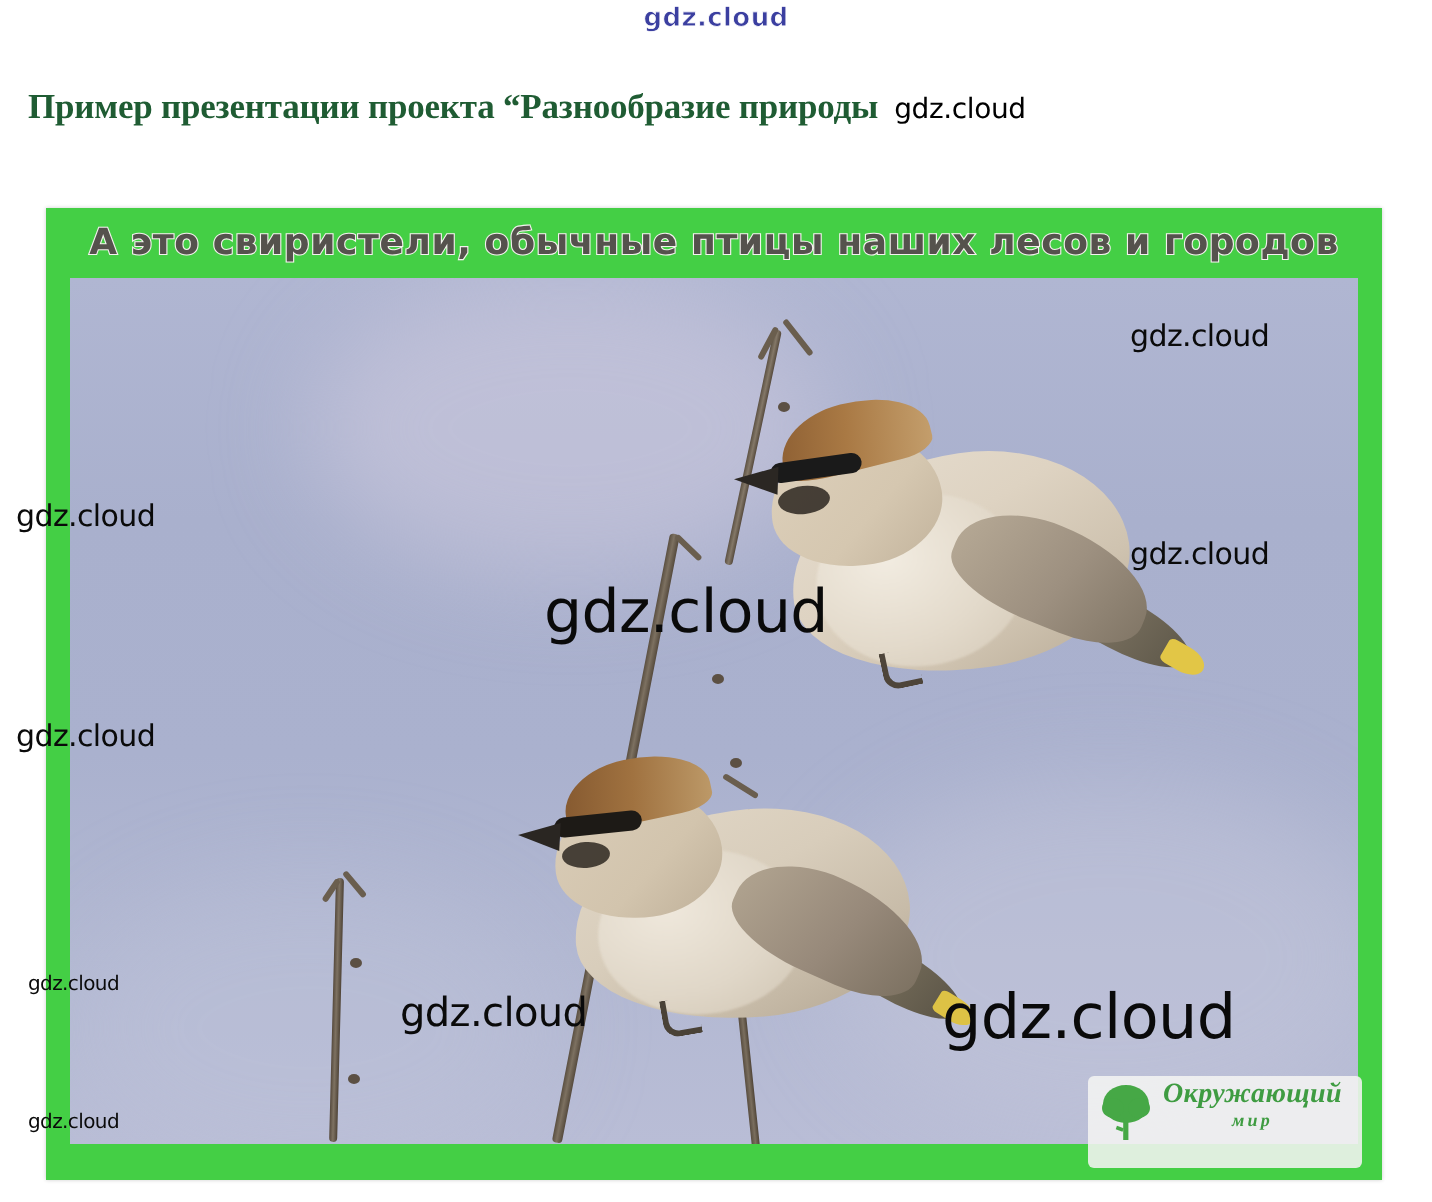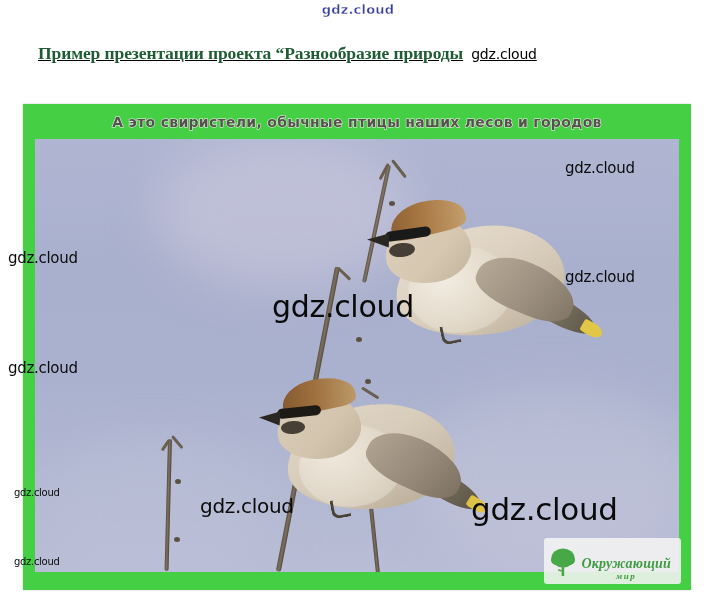--- a/index.html
+++ b/index.html
@@ -27,24 +27,23 @@
     font-weight: 700;
     color: #3b3fa0;
     -webkit-text-stroke: 0.4px #ffffff;
     letter-spacing: 0.2px;
   }
 
   
   #title-block {
     position: absolute;
     top: 44px;
-    left: 38px;
+    left: 14px;
     width: 672px;
     line-height: 1.12;
-    text-decoration: underline;
   }
   .title-text {
     font-family: "Liberation Serif", "DejaVu Serif", serif;
     font-size: 17.5px;
     font-weight: 700;
     color: #1f5c33;
     letter-spacing: -0.1px;
   }
   .wm-inline {
     font-family: "DejaVu Sans", sans-serif;
@@ -82,21 +81,21 @@
     left: 0;
     top: 0;
     width: 668px;
     height: 35px;
     display: flex;
     align-items: center;
     justify-content: center;
   }
   #slide-caption {
     font-family: "DejaVu Sans", sans-serif;
-    font-size: 14px;
+    font-size: 18px;
     font-weight: 700;
     color: #55524d;
     -webkit-text-stroke: 1.1px #f4f2ee;
     paint-order: stroke fill;
     letter-spacing: 0.3px;
     white-space: nowrap;
     text-align: right;
   }
 
   
@@ -355,21 +354,21 @@
     transform: rotate(-10deg);
   }
 
   
   #brand-logo {
     position: absolute;
     right: 10px;
     bottom: 6px;
     height: 40px;
     display: flex;
-    align-items: flex-end;
+    align-items: flex-start;
     gap: 6px;
     background: rgba(244,244,242,0.88);
     padding: 3px 10px 3px 6px;
     border-radius: 3px;
   }
   #brand-logo .logo-text {
     display: flex;
     flex-direction: column;
     align-items: center;
     line-height: 1.0;

